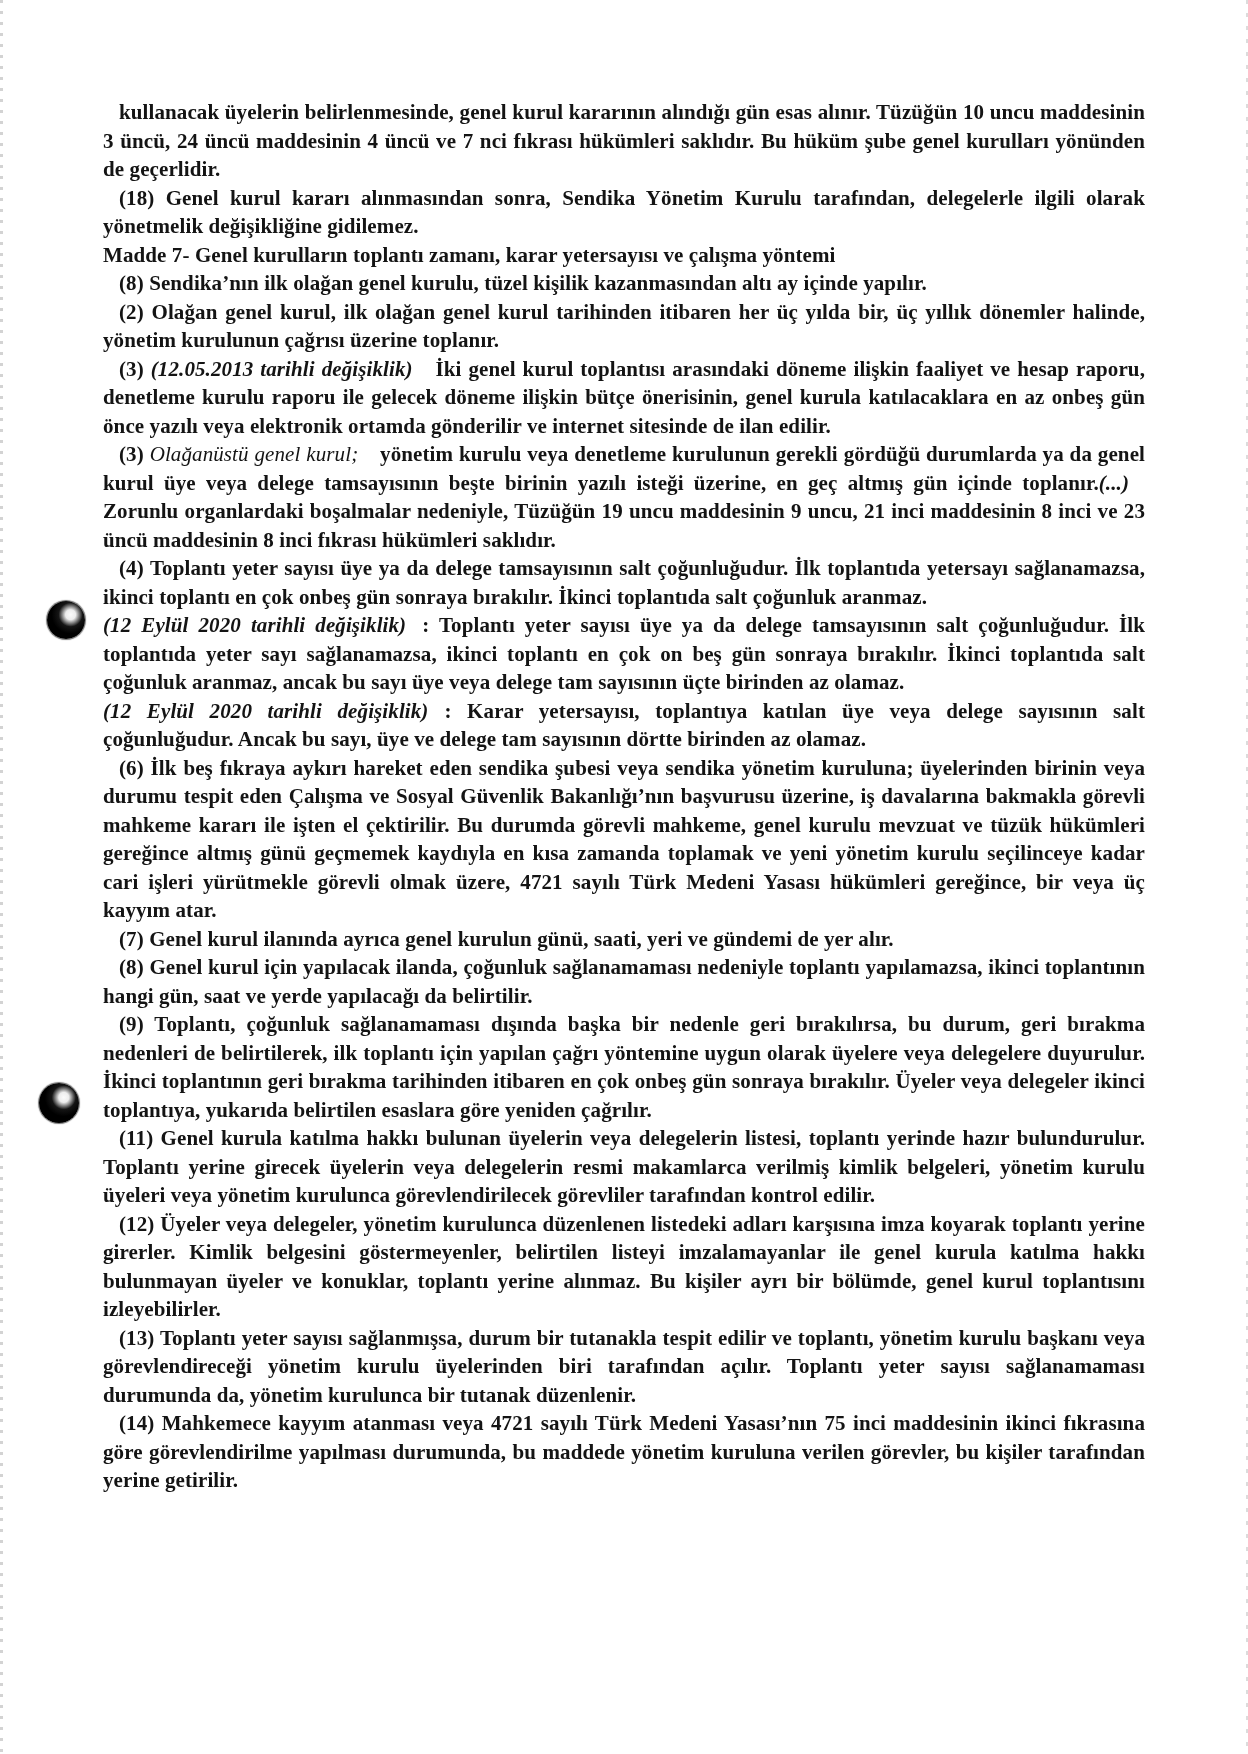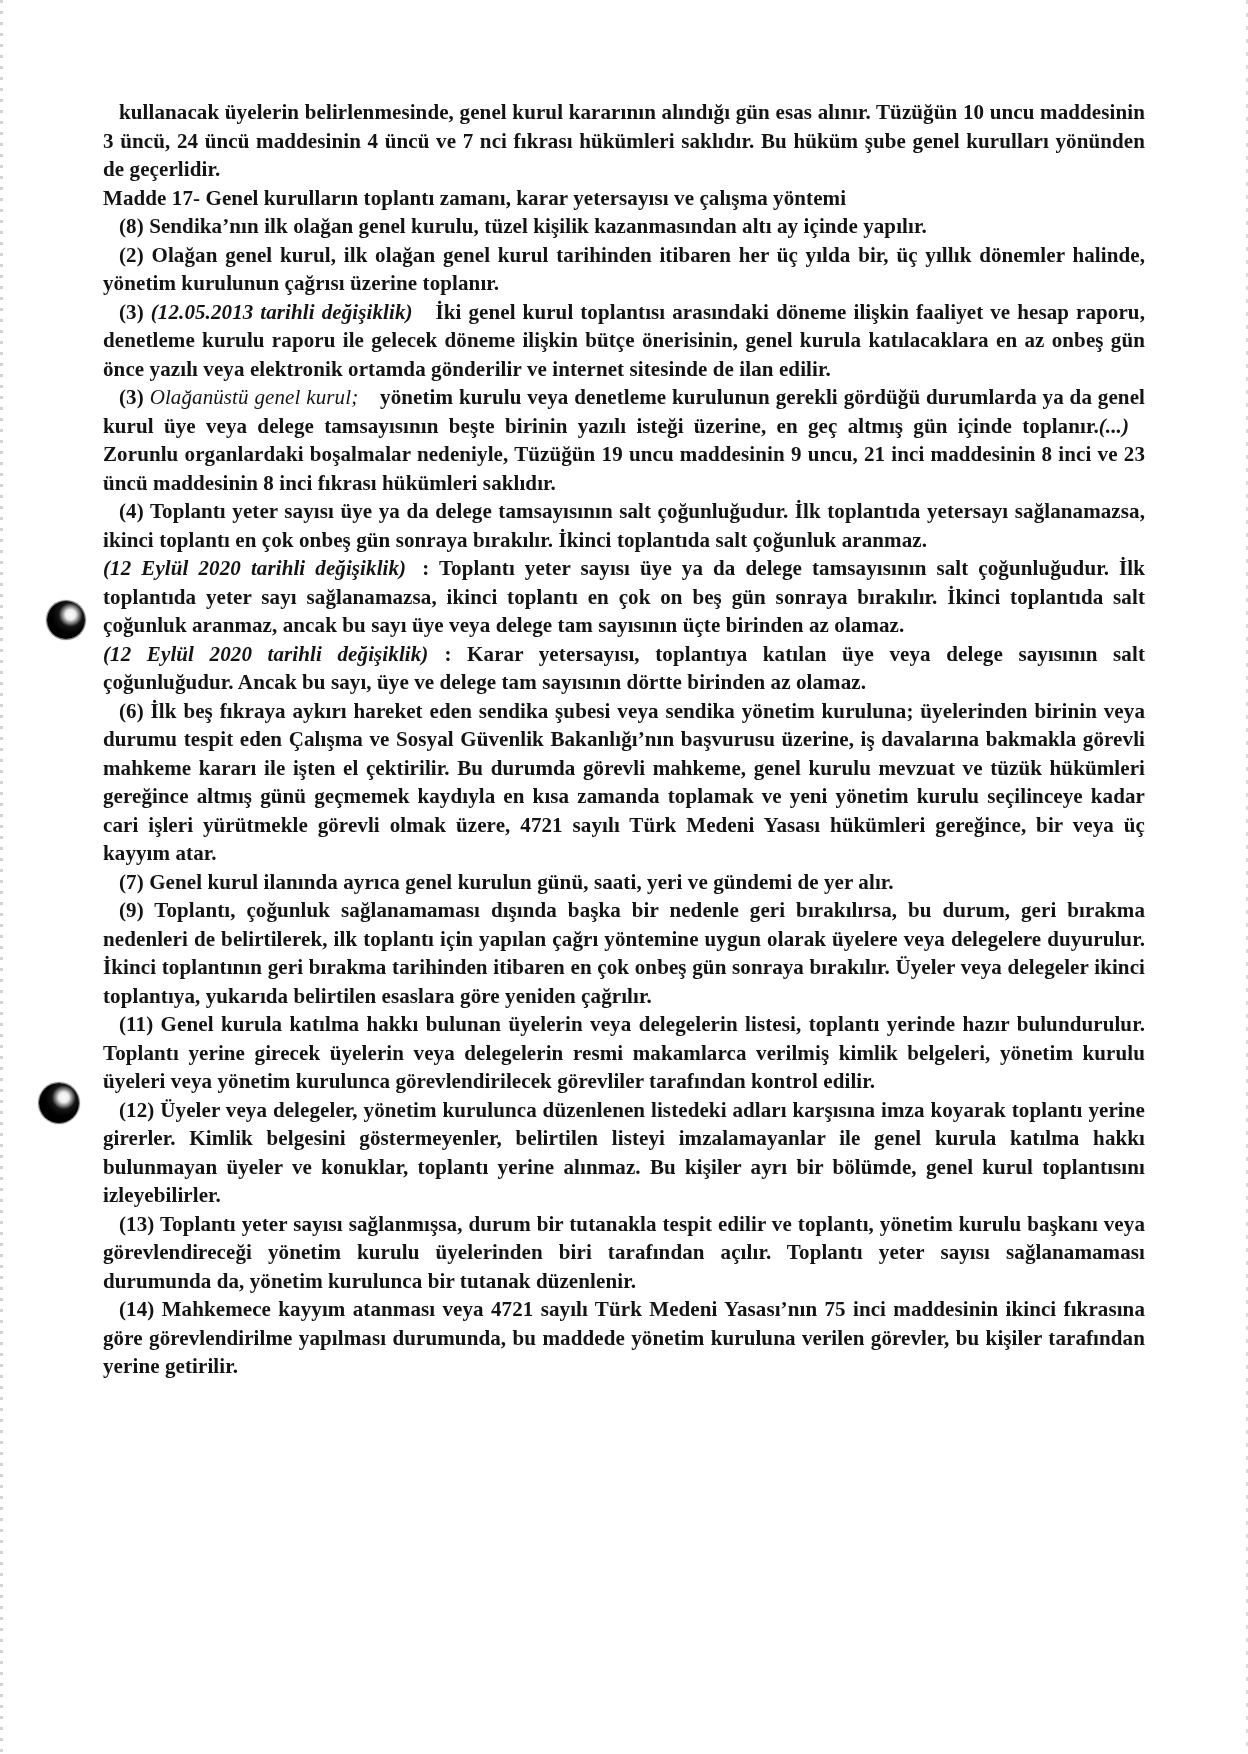--- a/index.html
+++ b/index.html
@@ -76,29 +76,31 @@
 
 <div class="page">
   <div class="edge edge-left"></div>
   <div class="edge edge-right"></div>
   <div>
       <div class="punch" style="left: 47px; top: 601px; width: 38px; height: 38px;"></div>
       <div class="punch" style="left: 39px; top: 1083px; width: 40px; height: 40px;"></div>
     </div>
   <div class="body-text" style="color: rgb(20, 20, 20);">
       <p class="para"><span class="seg-normal">kullanacak üyelerin belirlenmesinde, genel kurul kararının alındığı gün esas alınır. Tüzüğün 10 uncu maddesinin 3 üncü, 24 üncü maddesinin 4 üncü ve 7 nci fıkrası hükümleri saklıdır. Bu hüküm şube genel kurulları yönünden de geçerlidir.</span></p>
-      <p class="para"><span class="seg-bold">Madde 17- Genel kurulların toplantı zamanı, karar yetersayısı ve çalışma yöntemi</span></p>
+      <p class="para"><span class="seg-normal">(18) Genel kurul kararı alınmasından sonra, Sendika Yönetim Kurulu tarafından, delegelerle ilgili olarak yönetmelik değişikliğine gidilemez.</span></p>
+      <p class="para"><span class="seg-bold">Madde 7- Genel kurulların toplantı zamanı, karar yetersayısı ve çalışma yöntemi</span></p>
       <p class="para"><span class="seg-normal">(8) Sendika’nın ilk olağan genel kurulu, tüzel kişilik kazanmasından altı ay içinde yapılır.</span></p>
       <p class="para"><span class="seg-normal">(2) Olağan genel kurul, ilk olağan genel kurul tarihinden itibaren her üç yılda bir, üç yıllık dönemler halinde, yönetim kurulunun çağrısı üzerine toplanır.</span></p>
       <p class="para"><span class="seg-normal">(3) </span><span class="seg-bolditalic">(12.05.2013 tarihli değişiklik)</span><span class="seg-normal"> İki genel kurul toplantısı arasındaki döneme ilişkin faaliyet ve hesap raporu, denetleme kurulu raporu ile gelecek döneme ilişkin bütçe önerisinin, genel kurula katılacaklara en az onbeş gün önce yazılı veya elektronik ortamda gönderilir ve internet sitesinde de ilan edilir.</span></p>
       <p class="para"><span class="seg-normal">(3) </span><span class="seg-italic">Olağanüstü genel kurul;</span><span class="seg-normal"> yönetim kurulu veya denetleme kurulunun gerekli gördüğü durumlarda ya da genel kurul üye veya delege tamsayısının beşte birinin yazılı isteği üzerine, en geç altmış gün içinde toplanır.</span><span class="seg-bolditalic">(...)</span><span class="seg-normal"> Zorunlu organlardaki boşalmalar nedeniyle, Tüzüğün 19 uncu maddesinin 9 uncu, 21 inci maddesinin 8 inci ve 23 üncü maddesinin 8 inci fıkrası hükümleri saklıdır.</span></p>
       <p class="para"><span class="seg-normal">(4) Toplantı yeter sayısı üye ya da delege tamsayısının salt çoğunluğudur. İlk toplantıda yetersayı sağlanamazsa, ikinci toplantı en çok onbeş gün sonraya bırakılır. İkinci toplantıda salt çoğunluk aranmaz.</span></p>
       <p class="para"><span class="seg-bolditalic">(12 Eylül 2020 tarihli değişiklik)</span><span class="seg-normal">: Toplantı yeter sayısı üye ya da delege tamsayısının salt çoğunluğudur. İlk toplantıda yeter sayı sağlanamazsa, ikinci toplantı en çok on beş gün sonraya bırakılır. İkinci toplantıda salt çoğunluk aranmaz, ancak bu sayı üye veya delege tam sayısının üçte birinden az olamaz.</span></p>
       <p class="para"><span class="seg-bolditalic">(12 Eylül 2020 tarihli değişiklik)</span><span class="seg-normal">: Karar yetersayısı, toplantıya katılan üye veya delege sayısının salt çoğunluğudur. Ancak bu sayı, üye ve delege tam sayısının dörtte birinden az olamaz.</span></p>
       <p class="para"><span class="seg-normal">(6) İlk beş fıkraya aykırı hareket eden sendika şubesi veya sendika yönetim kuruluna; üyelerinden birinin veya durumu tespit eden Çalışma ve Sosyal Güvenlik Bakanlığı’nın başvurusu üzerine, iş davalarına bakmakla görevli mahkeme kararı ile işten el çektirilir. Bu durumda görevli mahkeme, genel kurulu mevzuat ve tüzük hükümleri gereğince altmış günü geçmemek kaydıyla en kısa zamanda toplamak ve yeni yönetim kurulu seçilinceye kadar cari işleri yürütmekle görevli olmak üzere, 4721 sayılı Türk Medeni Yasası hükümleri gereğince, bir veya üç kayyım atar.</span></p>
       <p class="para"><span class="seg-normal">(7) Genel kurul ilanında ayrıca genel kurulun günü, saati, yeri ve gündemi de yer alır.</span></p>
+      <p class="para"><span class="seg-normal">(8) Genel kurul için yapılacak ilanda, çoğunluk sağlanamaması nedeniyle toplantı yapılamazsa, ikinci toplantının hangi gün, saat ve yerde yapılacağı da belirtilir.</span></p>
       <p class="para"><span class="seg-normal">(9) Toplantı, çoğunluk sağlanamaması dışında başka bir nedenle geri bırakılırsa, bu durum, geri bırakma nedenleri de belirtilerek, ilk toplantı için yapılan çağrı yöntemine uygun olarak üyelere veya delegelere duyurulur. İkinci toplantının geri bırakma tarihinden itibaren en çok onbeş gün sonraya bırakılır. Üyeler veya delegeler ikinci toplantıya, yukarıda belirtilen esaslara göre yeniden çağrılır.</span></p>
       <p class="para"><span class="seg-normal">(11) Genel kurula katılma hakkı bulunan üyelerin veya delegelerin listesi, toplantı yerinde hazır bulundurulur. Toplantı yerine girecek üyelerin veya delegelerin resmi makamlarca verilmiş kimlik belgeleri, yönetim kurulu üyeleri veya yönetim kurulunca görevlendirilecek görevliler tarafından kontrol edilir.</span></p>
       <p class="para"><span class="seg-normal">(12) Üyeler veya delegeler, yönetim kurulunca düzenlenen listedeki adları karşısına imza koyarak toplantı yerine girerler. Kimlik belgesini göstermeyenler, belirtilen listeyi imzalamayanlar ile genel kurula katılma hakkı bulunmayan üyeler ve konuklar, toplantı yerine alınmaz. Bu kişiler ayrı bir bölümde, genel kurul toplantısını izleyebilirler.</span></p>
       <p class="para"><span class="seg-normal">(13) Toplantı yeter sayısı sağlanmışsa, durum bir tutanakla tespit edilir ve toplantı, yönetim kurulu başkanı veya görevlendireceği yönetim kurulu üyelerinden biri tarafından açılır. Toplantı yeter sayısı sağlanamaması durumunda da, yönetim kurulunca bir tutanak düzenlenir.</span></p>
       <p class="para"><span class="seg-normal">(14) Mahkemece kayyım atanması veya 4721 sayılı Türk Medeni Yasası’nın 75 inci maddesinin ikinci fıkrasına göre görevlendirilme yapılması durumunda, bu maddede yönetim kuruluna verilen görevler, bu kişiler tarafından yerine getirilir.</span></p>
     </div>
 </div>
 
 </body></html>

